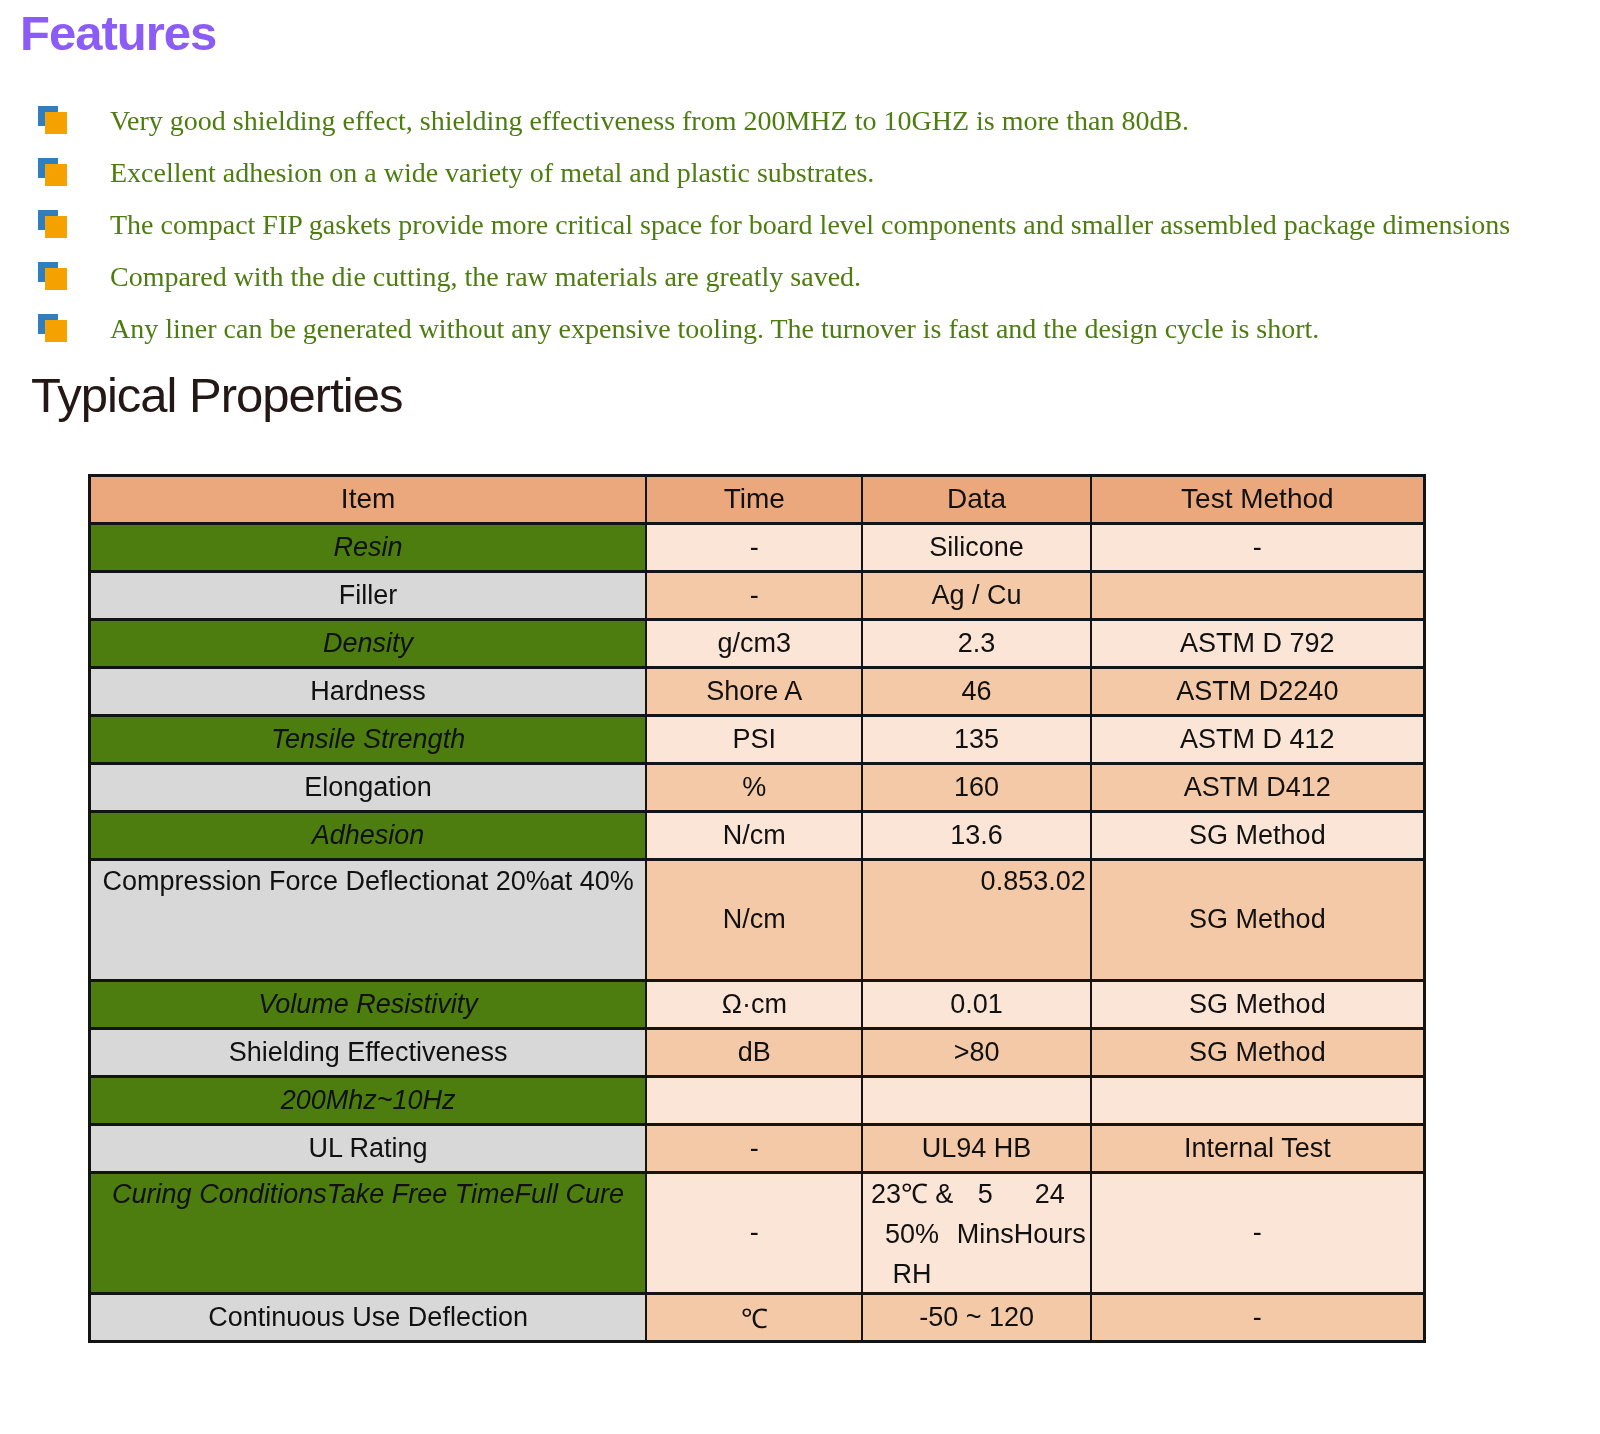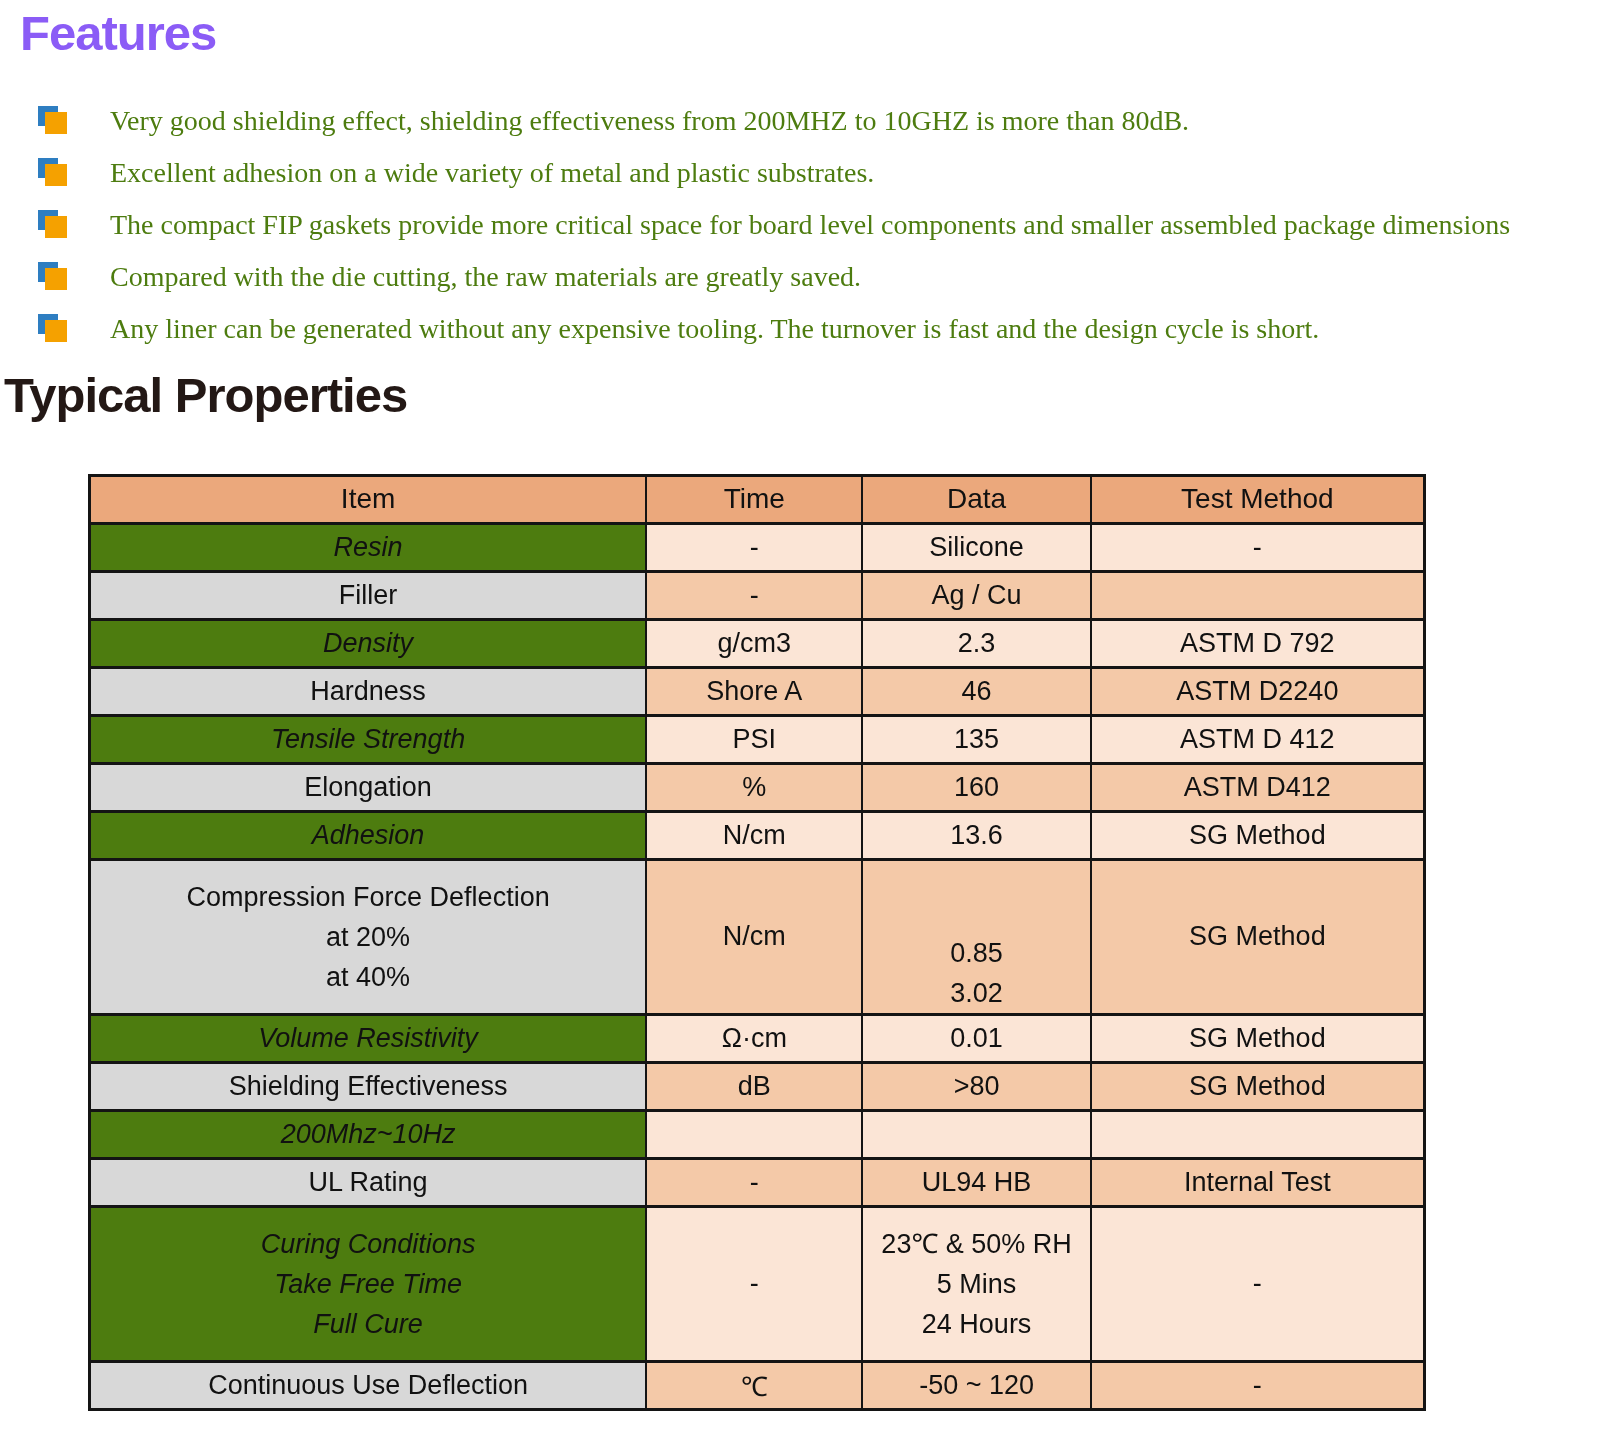--- a/index.html
+++ b/index.html
@@ -10,23 +10,23 @@
     overflow:hidden;
   }
   
   .h-main{
     margin:6px 0 0 20px;
     font-size:49px;line-height:1.12;
     font-weight:bold;color:#8b5cf6;
     letter-spacing:-1px;
   }
   .h-sub{
-    margin:14px 0 0 4px;
+    margin:14px 0 0 31px;
     font-size:49px;line-height:1.1;
-    font-weight:bold;color:#231815;
+    font-weight:normal;color:#231815;
     letter-spacing:-1px;
   }
   
   .feature-list{
     list-style:none;margin:34px 0 0 0;padding:0;
   }
   .feature-item{
     display:flex;align-items:flex-start;
     padding-left:38px;
     font-family:"Liberation Serif","DejaVu Serif",serif;
@@ -69,21 +69,21 @@
   .props-table th{
     background:#eba87c;
     height:45px;font-size:28px;font-weight:normal;
   }
   .props-table td{height:45px;}
   tr.r-light td{background:#fbe5d6;}
   tr.r-light td.ci{background:#4d7c0f;font-style:italic;}
   tr.r-dark td{background:#f4c9a8;}
   tr.r-dark td.ci{background:#d8d8d8;}
   tr.r-tall td{height:118px;}
-  .cell-lines{display:flex;flex-direction:column;justify-content:center;height:152px;}
+  .cell-lines{display:flex;flex-direction:row;justify-content:center;height:118px;}
   .cell-lines .line{line-height:40px;height:40px;}
   .cell-lines.align-bottom{justify-content:flex-end;}
 </style>
 </head>
 <body>
 
 <h1 class="h-main">Features</h1>
 
 <ul class="feature-list">
   <li class="feature-item">

